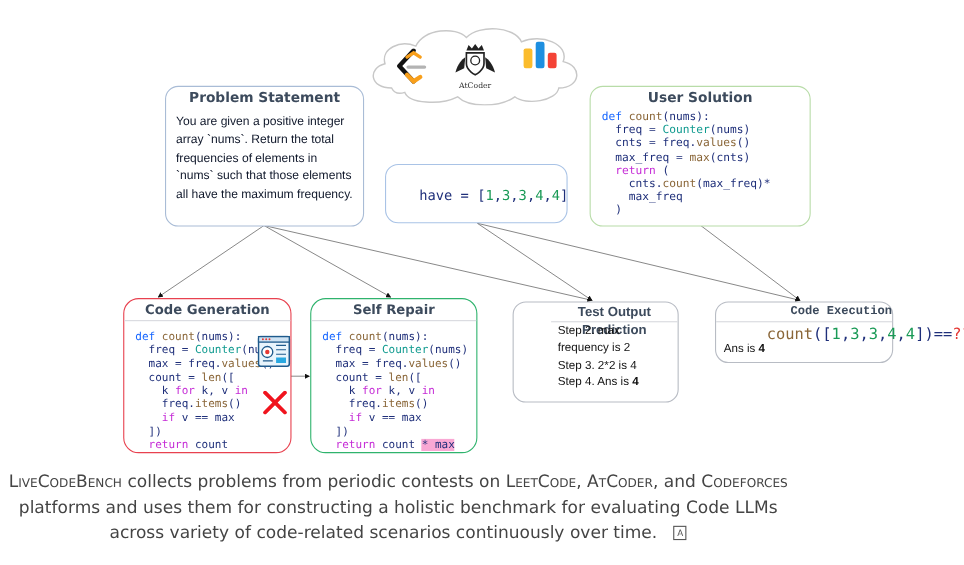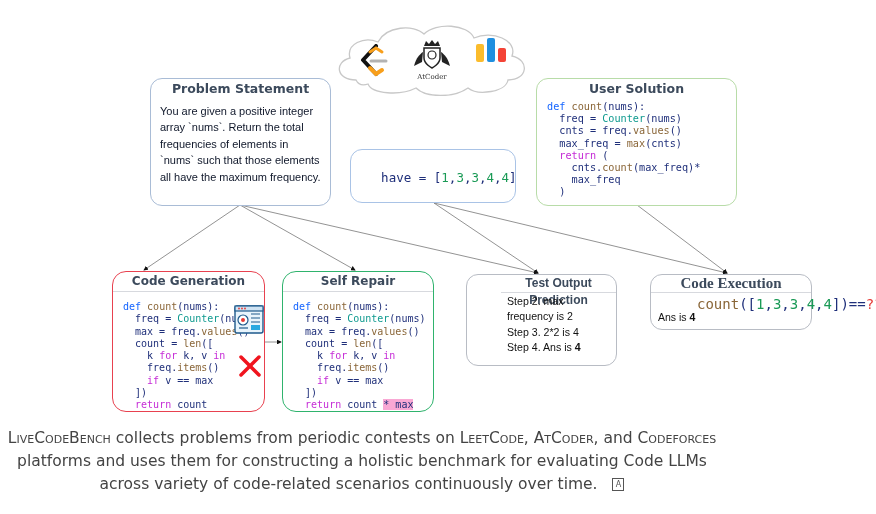--- a/index.html
+++ b/index.html
@@ -139,21 +139,21 @@
 <div class="box" style="left:466px;top:274px;width:151px;height:92px;padding-left:34px;">
   <div class="hdr" style="font-family:'Liberation Sans',sans-serif;font-size:12px;height:17px;line-height:17px;">Test Output Prediction</div>
   <div class="step-text">
     <div>Step 2. max frequency is 2</div>
     <div>Step 3. 2*2 is 4</div>
     <div><span>Step 4. Ans is </span><b>4</b></div>
   </div>
 </div>
 
 <div class="box" style="left:650px;top:274px;width:162px;height:56px;">
-  <div class="hdr" style="font-family:Liberation Serif, serif;font-size:15px;height:17px;line-height:17px;">Code Execution</div>
+  <div class="hdr" style="font-family:Liberation Mono, monospace;font-size:11px;height:17px;line-height:17px;text-align:right;">Code Execution</div>
   <div class="code" style="padding:5px 0 0 7px;font-size:14px;line-height:13px;color:#1f2f7a;margin-left:39px;"><span class="fn">count</span>([<span class="num">1</span>,<span class="num">3</span>,<span class="num">3</span>,<span class="num">4</span>,<span class="num">4</span>])<span>==</span><span class="red">??</span></div>
   <div style="padding:0 0 0 7px;font-size:10.5px;color:#111;"><span>Ans is </span><b>4</b></div>
 </div>
 
 <div class="caption">
   <span class="sc">LiveCodeBench</span><span> collects problems from periodic contests on </span><span class="sc">LeetCode</span><span>, </span><span class="sc">AtCoder</span><span>, and </span><span class="sc">Codeforces</span><span> platforms and uses them for constructing a holistic benchmark for evaluating Code LLMs across variety of code-related scenarios continuously over time.</span>
   <span style="display:inline-block;margin-left:10px;width:10px;height:11px;border:1px solid #555;font-size:8px;line-height:11px;text-align:center;vertical-align:middle;color:#555;">A</span>
 </div>
 
 </body></html>

